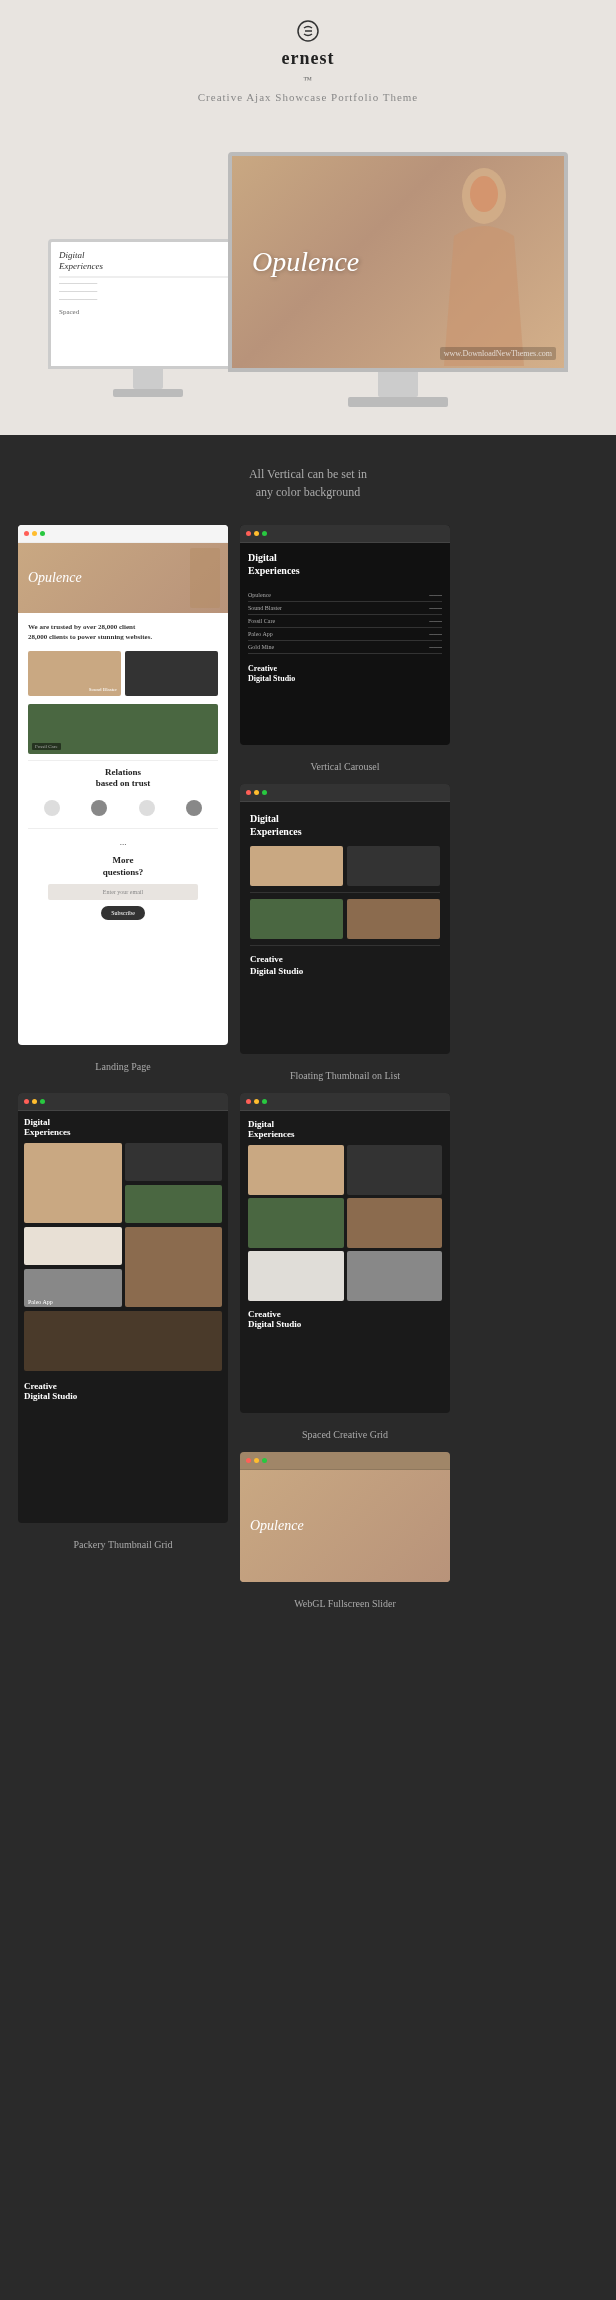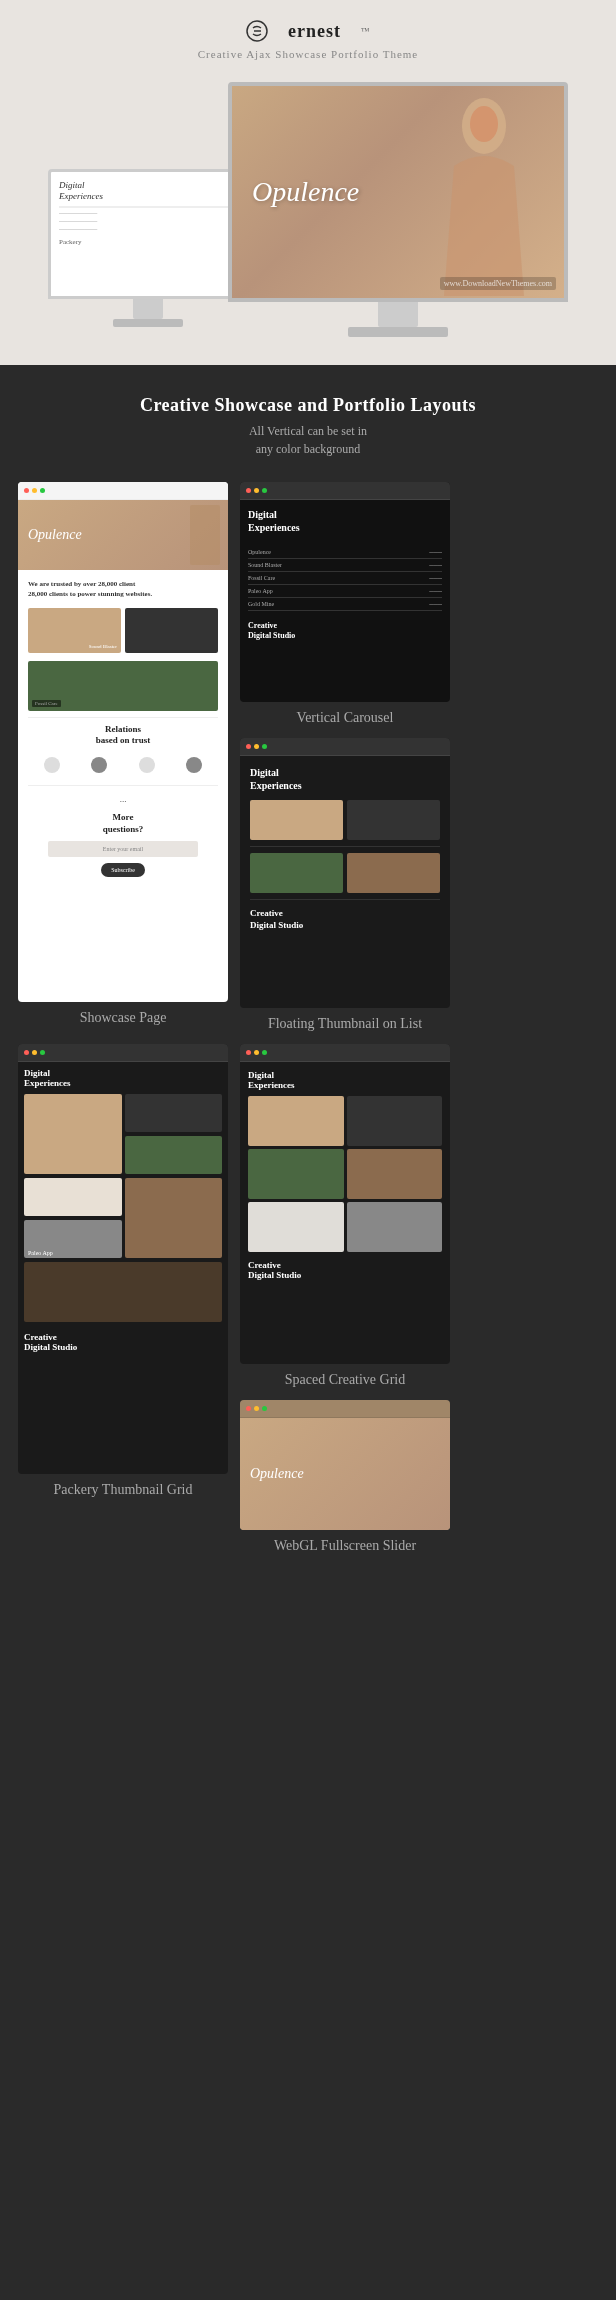--- a/index.html
+++ b/index.html
@@ -14,43 +14,44 @@
     .header-section {
       background: #e8e4e0;
       padding: 20px 0 0 0;
       display: flex;
       flex-direction: column;
       align-items: center;
     }
     .logo-area {
       display: flex;
       align-items: center;
-      gap: 20px;
+      gap: 6px;
       margin-bottom: 6px;
+      flex-direction: column;
     }
     .logo-icon {
       width: 22px;
       height: 22px;
     }
     .logo-text {
       font-size: 18px;
       font-weight: 600;
       letter-spacing: 1px;
       color: #222;
     }
     .logo-tm {
       font-size: 9px;
       color: #666;
       vertical-align: super;
     }
     .tagline {
       font-size: 11px;
       color: #888;
       letter-spacing: 1px;
-      margin-bottom: 5px;
+      margin-bottom: 32px;
     }
 
     
     .monitor-area {
       width: 100%;
       background: #e8e4e0;
       display: flex;
       justify-content: center;
       align-items: flex-end;
       padding: 0;
@@ -207,23 +208,23 @@
       line-height: 1.5;
       margin-bottom: 24px;
     }
 
     .preview-card {
       display: flex;
       flex-direction: column;
       align-items: center;
     }
     .preview-card .label {
-      font-size: 14px;
+      font-size: 10px;
       color: #aaa;
-      margin-top: 8px;
+      margin-top: 16px;
       text-align: left;
     }
 
     
     .preview-landing {
       width: 210px;
     }
     .preview-landing .mock-screen {
       background: #fff;
       border-radius: 4px;
@@ -556,21 +557,21 @@
     <div class="monitor-container">
 
       <div class="monitor-left">
         <div class="screen">
           <div class="screen-content">
             <div class="screen-title">Digital<br>Experiences</div>
             <div style="height:2px;background:#eee;margin:2px 0;"></div>
             <div style="font-size:6px;color:#aaa;margin:2px 0;">─────────</div>
             <div style="font-size:6px;color:#aaa;margin:2px 0;">─────────</div>
             <div style="font-size:6px;color:#aaa;margin:2px 0;">─────────</div>
-            <div style="font-size:7px;color:#666;margin-top:6px;">Packery</div>
+            <div style="font-size:7px;color:#666;margin-top:6px;">Spaced</div>
           </div>
         </div>
         <div class="monitor-stand-left"></div>
         <div class="monitor-base-left"></div>
         <div class="apple-logo"></div>
       </div>
 
       <div class="monitor-right">
         <div class="screen">
           <div class="screen-image">
@@ -587,21 +588,20 @@
         <div class="monitor-stand-right"></div>
         <div class="monitor-base-right"></div>
         <div class="apple-logo"></div>
       </div>
     </div>
   </div>
 </div>
 
 <div class="dark-section">
 
-  <div class="section-title">Creative Showcase and Portfolio Layouts</div>
   <div class="section-subtitle">
     <span>All Vertical can be set in</span><br>
     <span>any color background</span>
   </div>
 
   <div class="two-col">
 
     <div class="preview-card preview-landing">
       <div class="mock-screen">
         <div class="mock-header">
@@ -640,21 +640,21 @@
           <div class="mock-divider"></div>
 
           <div class="mock-more-text">...</div>
           <div class="mock-heading">More<br>questions?</div>
           <div style="height:16px;background:#e8e4e0;border-radius:2px;margin:6px 20px;font-size:6px;color:#888;display:flex;align-items:center;justify-content:center;">Enter your email</div>
           <div class="mock-center">
             <div class="mock-btn">Subscribe</div>
           </div>
         </div>
       </div>
-      <div class="label">Showcase Page</div>
+      <div class="label">Landing Page</div>
     </div>
 
     <div style="display:flex;flex-direction:column;gap:12px;">
 
       <div class="preview-card preview-vertical">
         <div class="mock-screen" style="height:220px;background:#111;">
           <div class="mock-header dark">
             <div class="dot red"></div>
             <div class="dot yellow"></div>
             <div class="dot green"></div>

